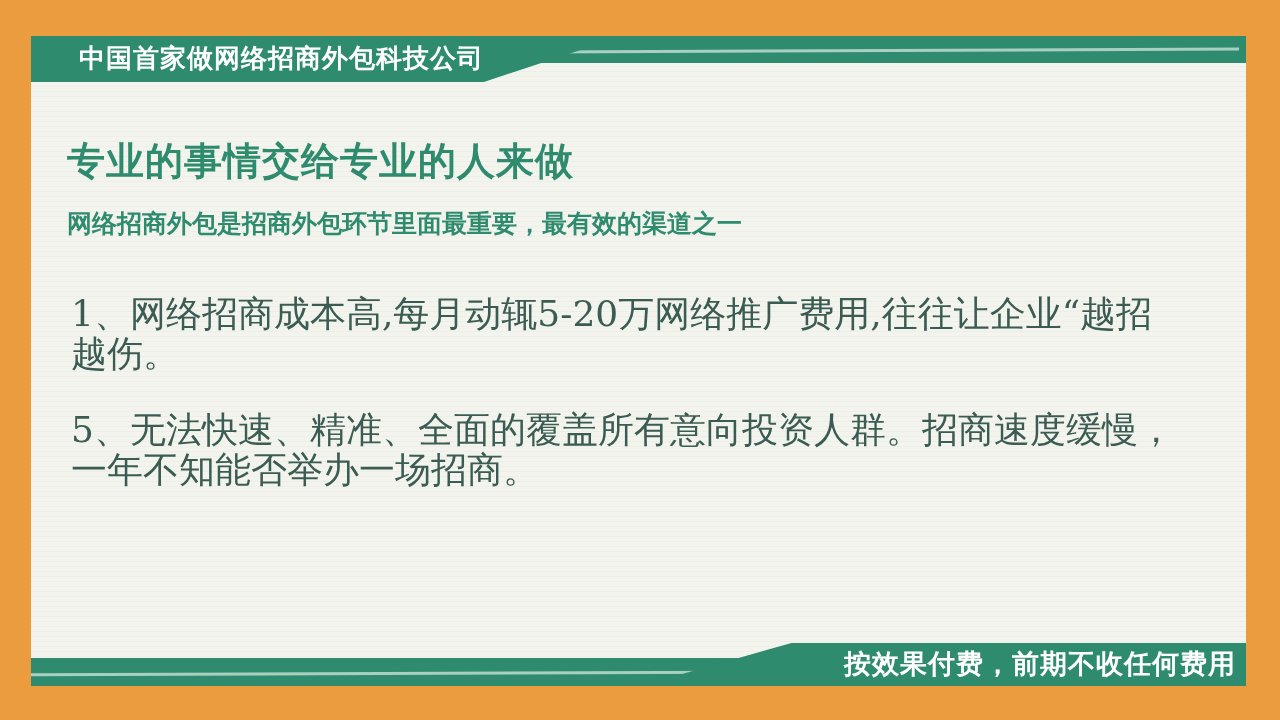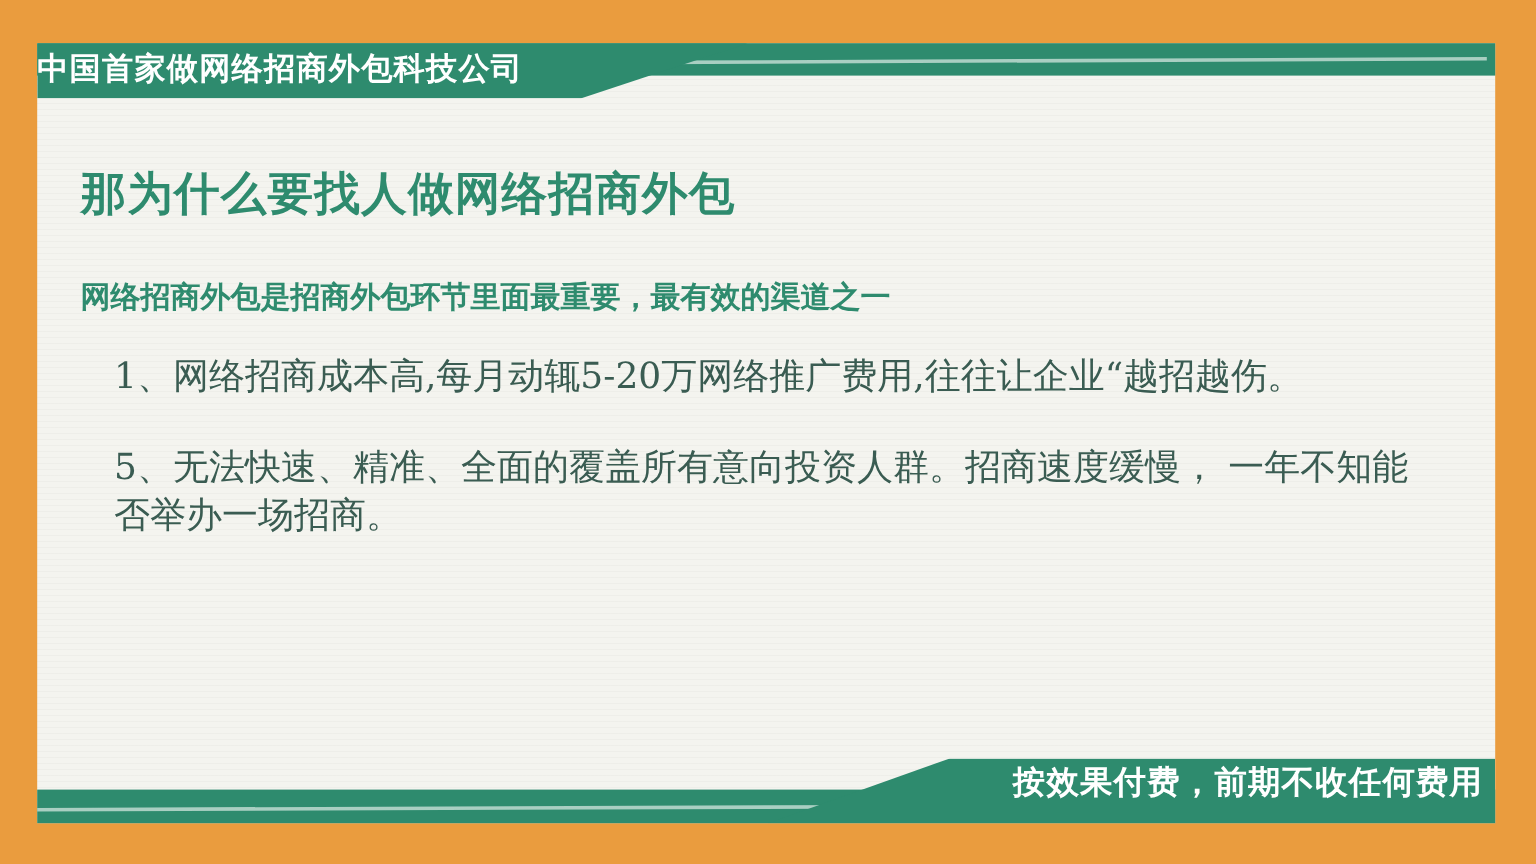--- a/index.html
+++ b/index.html
@@ -35,33 +35,34 @@
     background:#2E8B6E;
     clip-path:polygon(0 0,100% 0,76.5% 100%,0 100%);
   }
   .header-label{
     color:#FFFFFF;
     font-weight:bold;
     font-size:26px;
     line-height:45px;
     letter-spacing:1px;
     white-space:nowrap;
+    margin-left:48px;
   }
   
   .footer-band{
     position:absolute;bottom:0;left:0;right:0;height:28px;
     background:#2E8B6E;
   }
   .footer-accent-line{
     position:absolute;bottom:11px;left:0;width:708px;height:3px;
     background:#A9CFC2;
     transform:rotate(-0.2deg);
   }
   .footer-label-shape{
-    position:absolute;bottom:0;right:0;width:606px;height:54px;
+    position:absolute;bottom:0;right:0;width:606px;height:43px;
     background:#2E8B6E;
     clip-path:polygon(25% 0,100% 0,100% 100%,0 100%);
   }
   .footer-label{
     color:#FFFFFF;
     font-weight:bold;
     font-size:27px;
     line-height:42px;
     text-align:right;
     padding-right:10px;
@@ -79,47 +80,45 @@
     white-space:nowrap;
   }
   .slide-subtitle{
     position:absolute;
     left:36px;top:172px;
     font-size:25px;
     font-weight:bold;
     color:#2E8B6E;
     line-height:31px;
     white-space:nowrap;
-    margin-top:24px;
   }
   .body-points{
     position:absolute;
     left:40px;top:258px;right:64px;
     font-family:"DejaVu Serif","Liberation Serif",serif;
-    font-size:30px;
+    font-size:36px;
     color:#3A5C52;
     line-height:40px;
-    margin-left:24px;
   }
   .point-item{margin-bottom:36px;}
 </style>
 </head>
 <body>
 
 <div class="frame">
   <div class="panel">
 
     <div class="header-band">
       <div class="header-accent-line"></div>
     </div>
     <div class="header-label-shape">
       <div class="header-label">中国首家做网络招商外包科技公司</div>
     </div>
 
-    <div class="slide-title">那为什么要找人做网络招商外包</div>
+    <div class="slide-title">专业的事情交给专业的人来做</div>
 
     <div class="slide-subtitle">
       <div>网络招商外包是招商外包环节里面最重要，最有效的渠道之一</div>
     </div>
 
     <div class="body-points">
       <div class="point-item">1、网络招商成本高,每月动辄5-20万网络推广费用,往往让企业“越招越伤。</div>
       <div class="point-item">5、无法快速、精准、全面的覆盖所有意向投资人群。招商速度缓慢， 一年不知能否举办一场招商。</div>
     </div>
 

